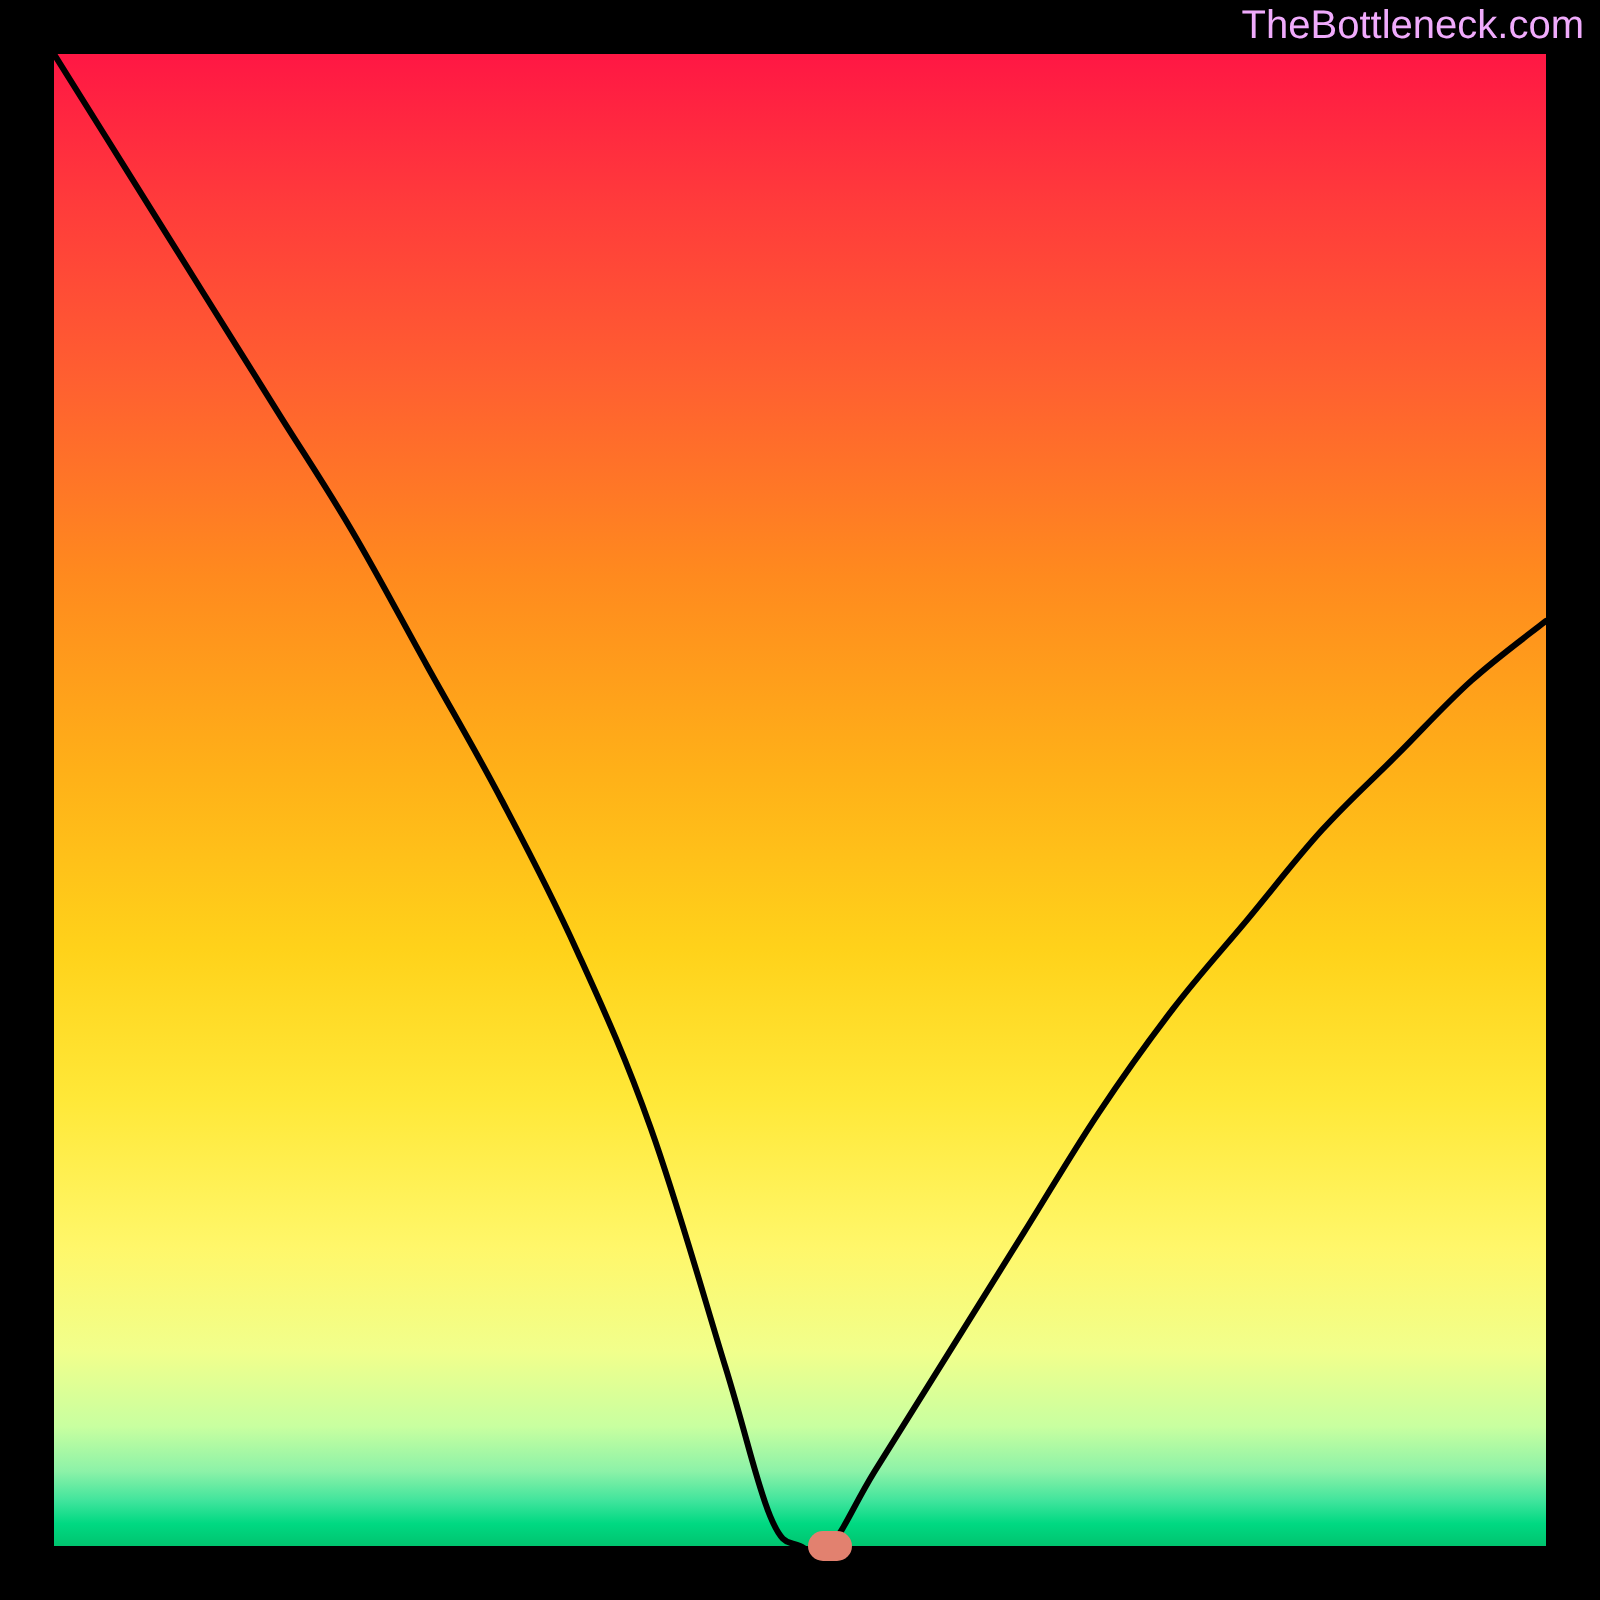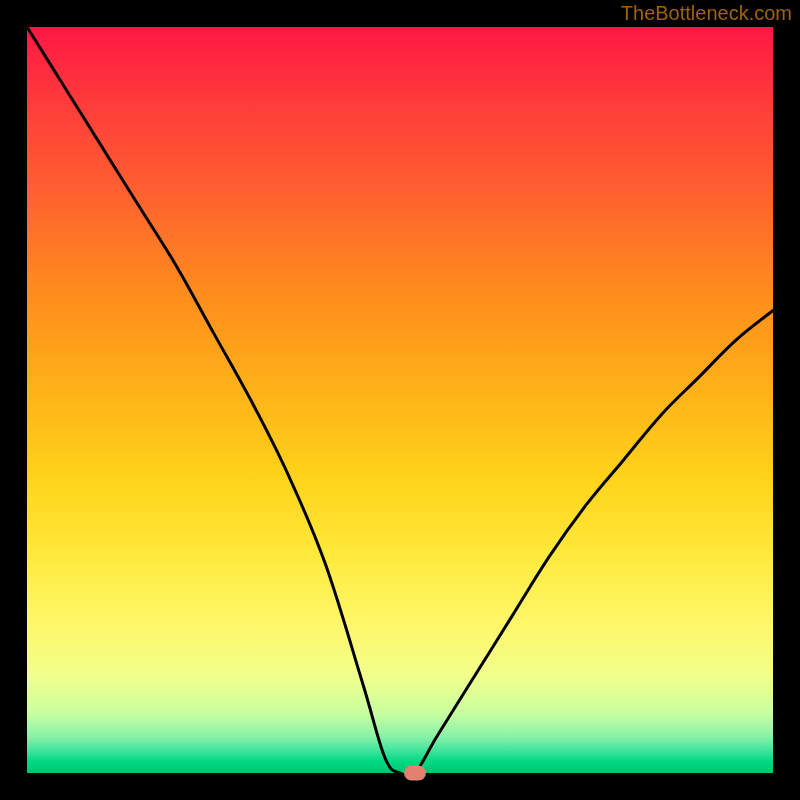--- a/index.html
+++ b/index.html
@@ -14,21 +14,21 @@
   .container {
     position: relative;
     width: 800px;
     height: 800px;
     background: #000;
   }
   .watermark {
     position: absolute;
     top: 2px;
     right: 8px;
-    color: #a16207;
+    color: #f0abfc;
     font-size: 20px;
     font-weight: 500;
     z-index: 10;
   }
   .plot-area {
     position: absolute;
     left: 27px;
     top: 27px;
     width: 746px;
     height: 746px;

